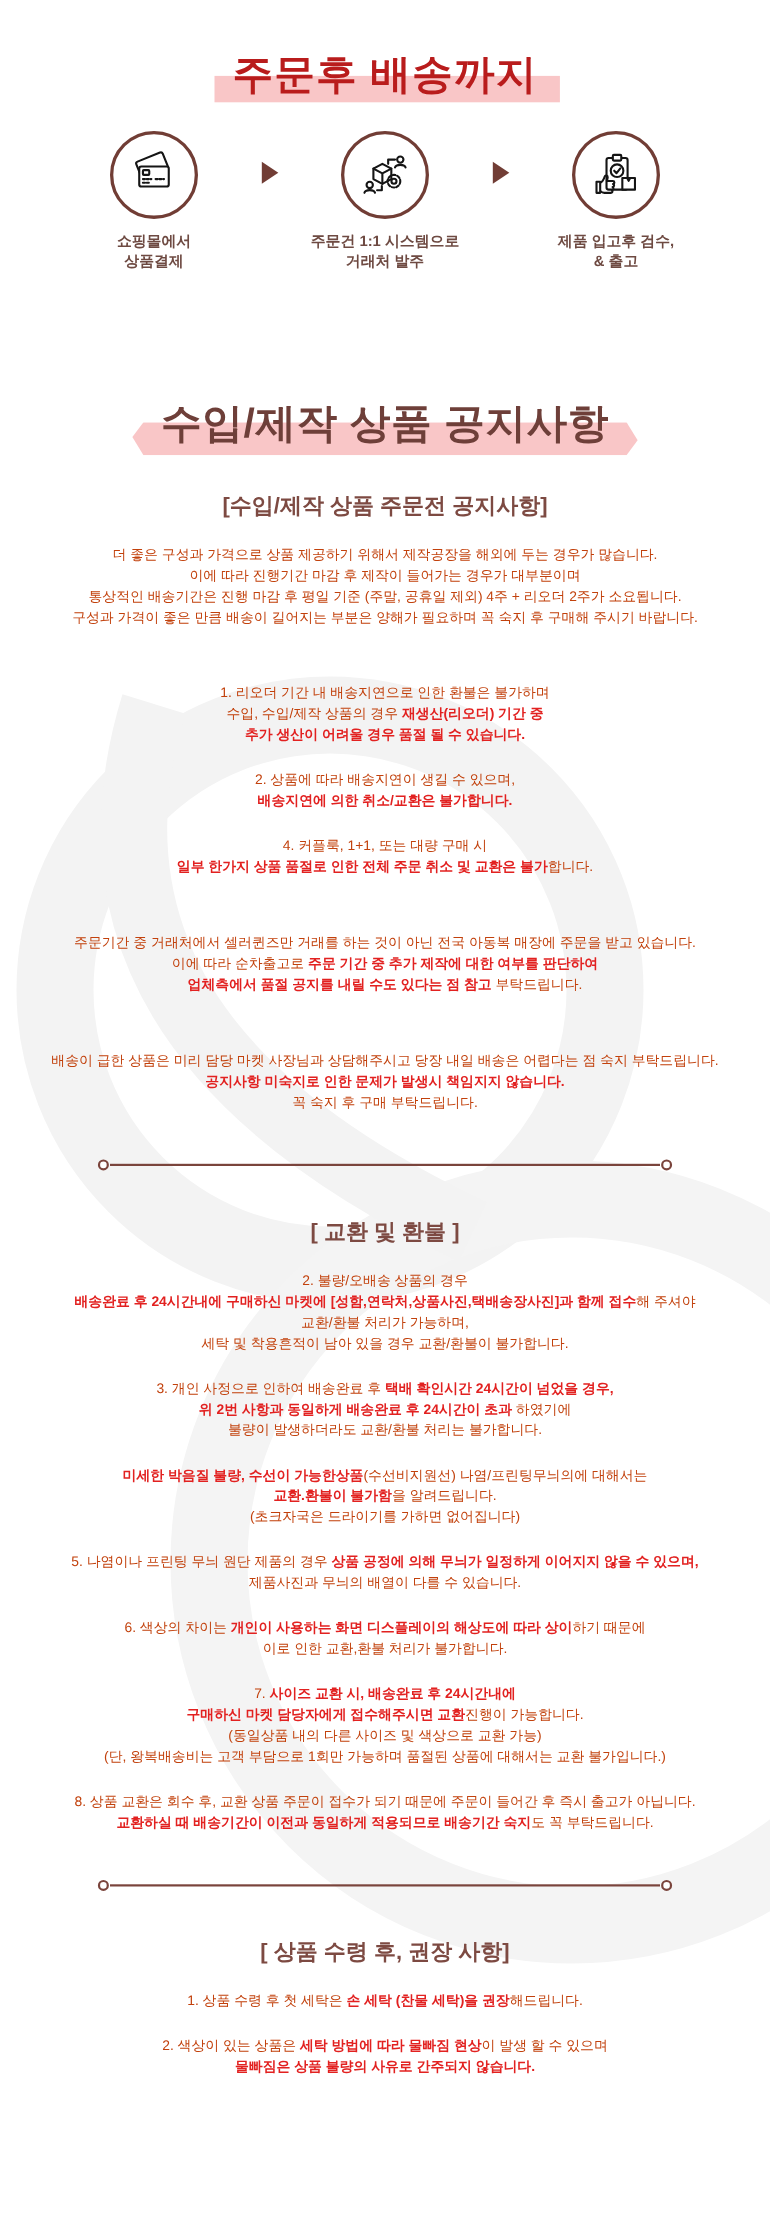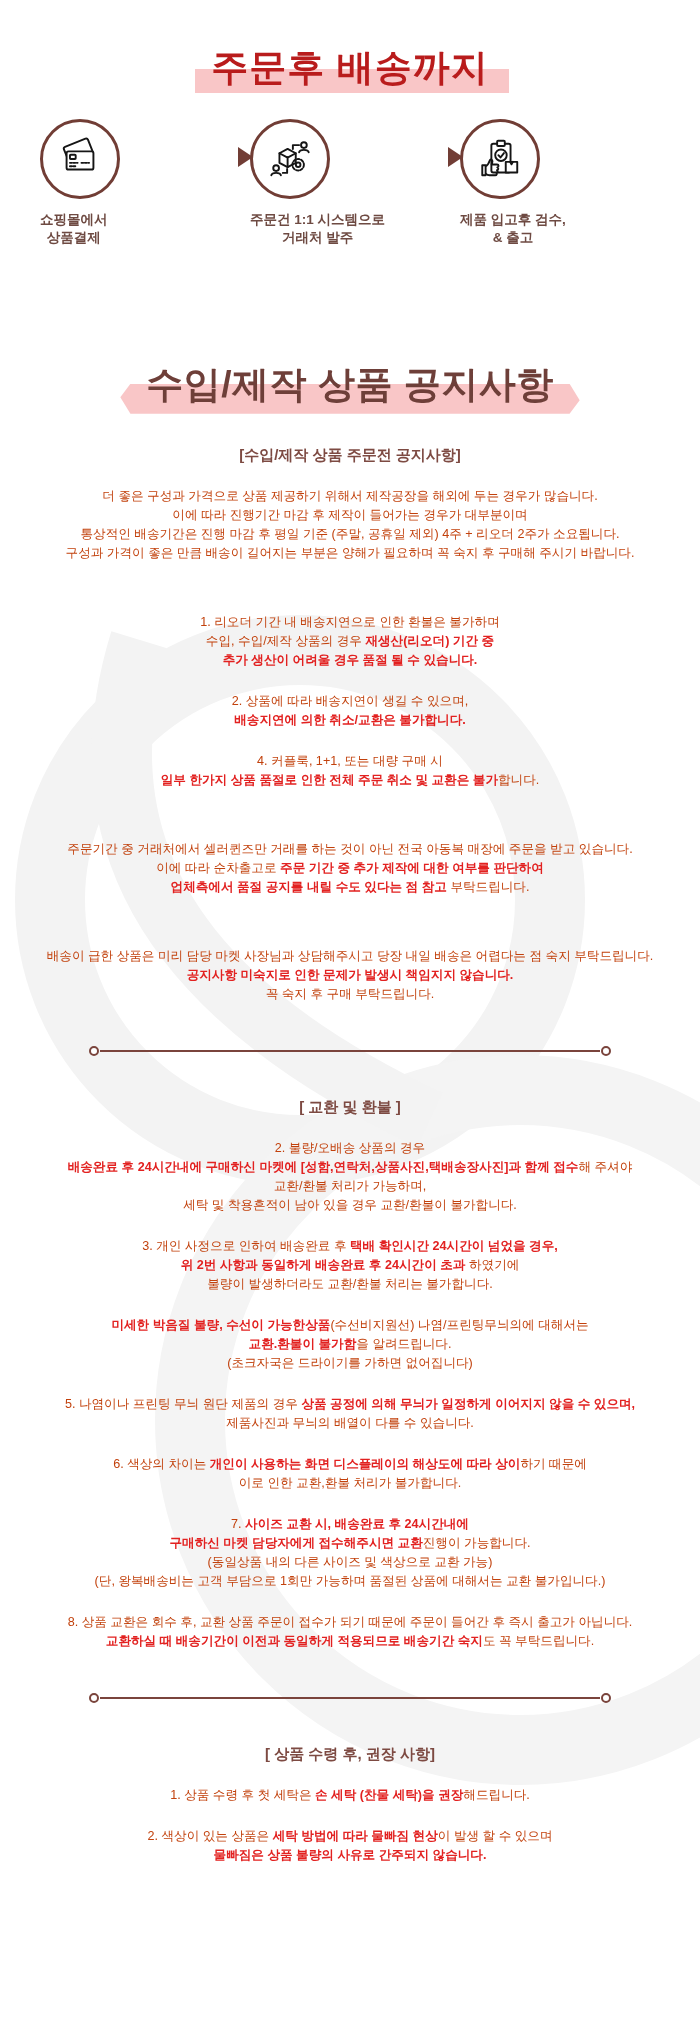--- a/index.html
+++ b/index.html
@@ -12,21 +12,21 @@
 
   
   .main-title-wrap{display:inline-block;position:relative;margin:0 auto;}
   .main-title{
     position:relative;z-index:1;font-size:37px;font-weight:800;letter-spacing:1px;
     color:#b91c1c;line-height:1.1;
   }
   .band1{position:absolute;left:-16px;right:-20px;bottom:-4px;height:24px;background:#f9c6c7;z-index:0;}
 
   .steps-row{display:flex;justify-content:center;align-items:flex-start;margin-top:30px;gap:0;}
-  .step{width:200px;display:flex;flex-direction:column;align-items:flex-start;}
+  .step{width:200px;display:flex;flex-direction:column;align-items:center;}
   .step-circle{
     width:74px;height:74px;border:3px solid #713d35;border-radius:50%;
     background:#fff;display:flex;align-items:center;justify-content:center;
   }
   .step-label{
     margin-top:12px;font-size:13.5px;font-weight:700;color:#6e4a42;line-height:1.35;
     white-space:pre-line;
   }
   .arrow{
     width:0;height:0;border-left:15px solid #713d35;border-top:10px solid transparent;
@@ -40,21 +40,21 @@
     position:relative;z-index:1;font-size:37px;font-weight:800;letter-spacing:0.5px;
     color:#6e3f39;line-height:1.1;
   }
   .band2{
     position:absolute;left:-26px;right:-26px;bottom:-8px;height:30px;background:#f9c6c7;z-index:0;
     clip-path:polygon(0 45%,2.2% 0,97.8% 0,100% 55%,97.8% 100%,2.2% 100%);
   }
 
   
   .notice-body{margin-top:40px;}
-  .section-header{font-size:15px;font-weight:800;color:#7d4a42;margin-top:42px;}
+  .section-header{font-size:20px;font-weight:800;color:#7d4a42;margin-top:42px;}
   .section-header.first{margin-top:0;}
   .para{margin-top:22px;}
   .para.xl{margin-top:50px;}
   .line{font-size:12.6px;line-height:19px;color:#575757;}
   .seg{color:#c2410c;text-align:right;}
   .seg-red{color:#e22120;font-weight:800;}
   .divider{
     position:relative;height:2px;background:#7a443c;width:500px;margin:46px auto;
   }
   .divider::before,.divider::after{

